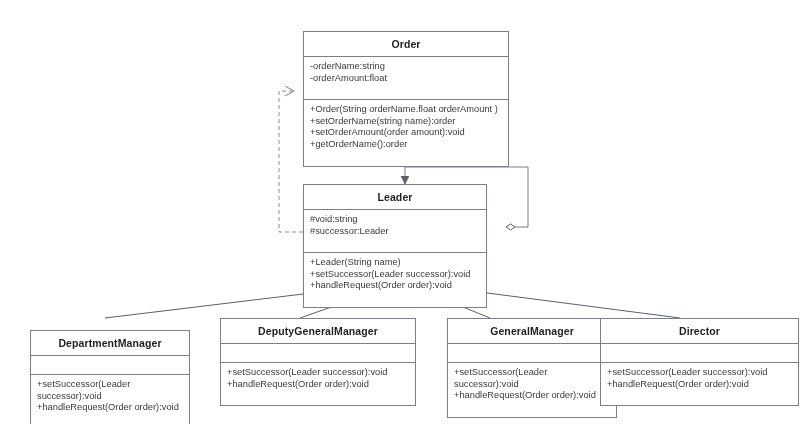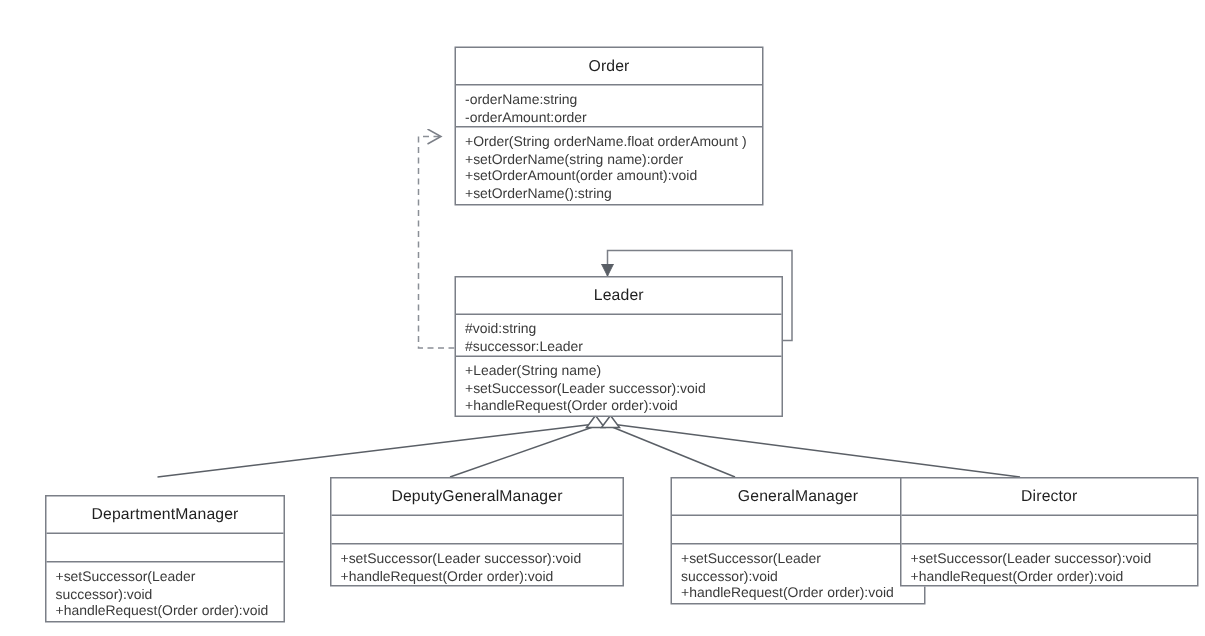--- a/index.html
+++ b/index.html
@@ -23,31 +23,31 @@
   }
   .uml-class {
     position: absolute;
     box-sizing: border-box;
     border: 1px solid #7b7f87;
     background: #ffffff;
     z-index: 2;
   }
   .cls-title {
     text-align: center;
-    font-weight: normal;
+    font-weight: bold;
     font-size: 10.5px;
     line-height: 12px;
     padding: 6px 4px 6px 4px;
     border-bottom: 1px solid #7b7f87;
     color: #1f1f1f;
     letter-spacing: .1px;
   }
   .cls-compartment {
     border-bottom: 1px solid #7b7f87;
-    padding: 4px 5px 0 6px;
+    padding: 4px 5px 15px 6px;
   }
   .cls-compartment:last-child {
     border-bottom: none;
   }
   .cls-compartment.empty {
     height: 18px;
     padding-top: 0;
     padding-bottom: 0;
   }
   .member {
@@ -96,31 +96,31 @@
       <path d="M680,318 L410,283" fill="none" stroke="#5a5f66" stroke-width="1"></path>
       <polygon points="397,277 391,285 403,285" fill="#ffffff" stroke="#5a5f66" stroke-width="1"></polygon>
       <polygon points="407,277 401,285 413,285" fill="#ffffff" stroke="#5a5f66" stroke-width="1"></polygon>
     </g>
   </svg>
 
   <div class="uml-class" style="left:303px; top:31px; width:206px;">
     <div class="cls-title">Order</div>
     <div class="cls-compartment">
       <div class="member">-orderName:string</div>
-      <div class="member">-orderAmount:order</div>
+      <div class="member">-orderAmount:float</div>
     </div>
     <div class="cls-compartment">
       <div class="member">+Order(String orderName.float orderAmount )</div>
       <div class="member">+setOrderName(string name):order</div>
       <div class="member">+setOrderAmount(order amount):void</div>
-      <div class="member">+setOrderName():string</div>
+      <div class="member">+getOrderName():order</div>
     </div>
   </div>
 
-  <div class="uml-class" style="left:303px; top:184px; width:219px;">
+  <div class="uml-class" style="left:303px; top:184px; width:184px;">
     <div class="cls-title">Leader</div>
     <div class="cls-compartment">
       <div class="member">#void:string</div>
       <div class="member">#successor:Leader</div>
     </div>
     <div class="cls-compartment">
       <div class="member">+Leader(String name)</div>
       <div class="member">+setSuccessor(Leader successor):void</div>
       <div class="member">+handleRequest(Order order):void</div>
     </div>

